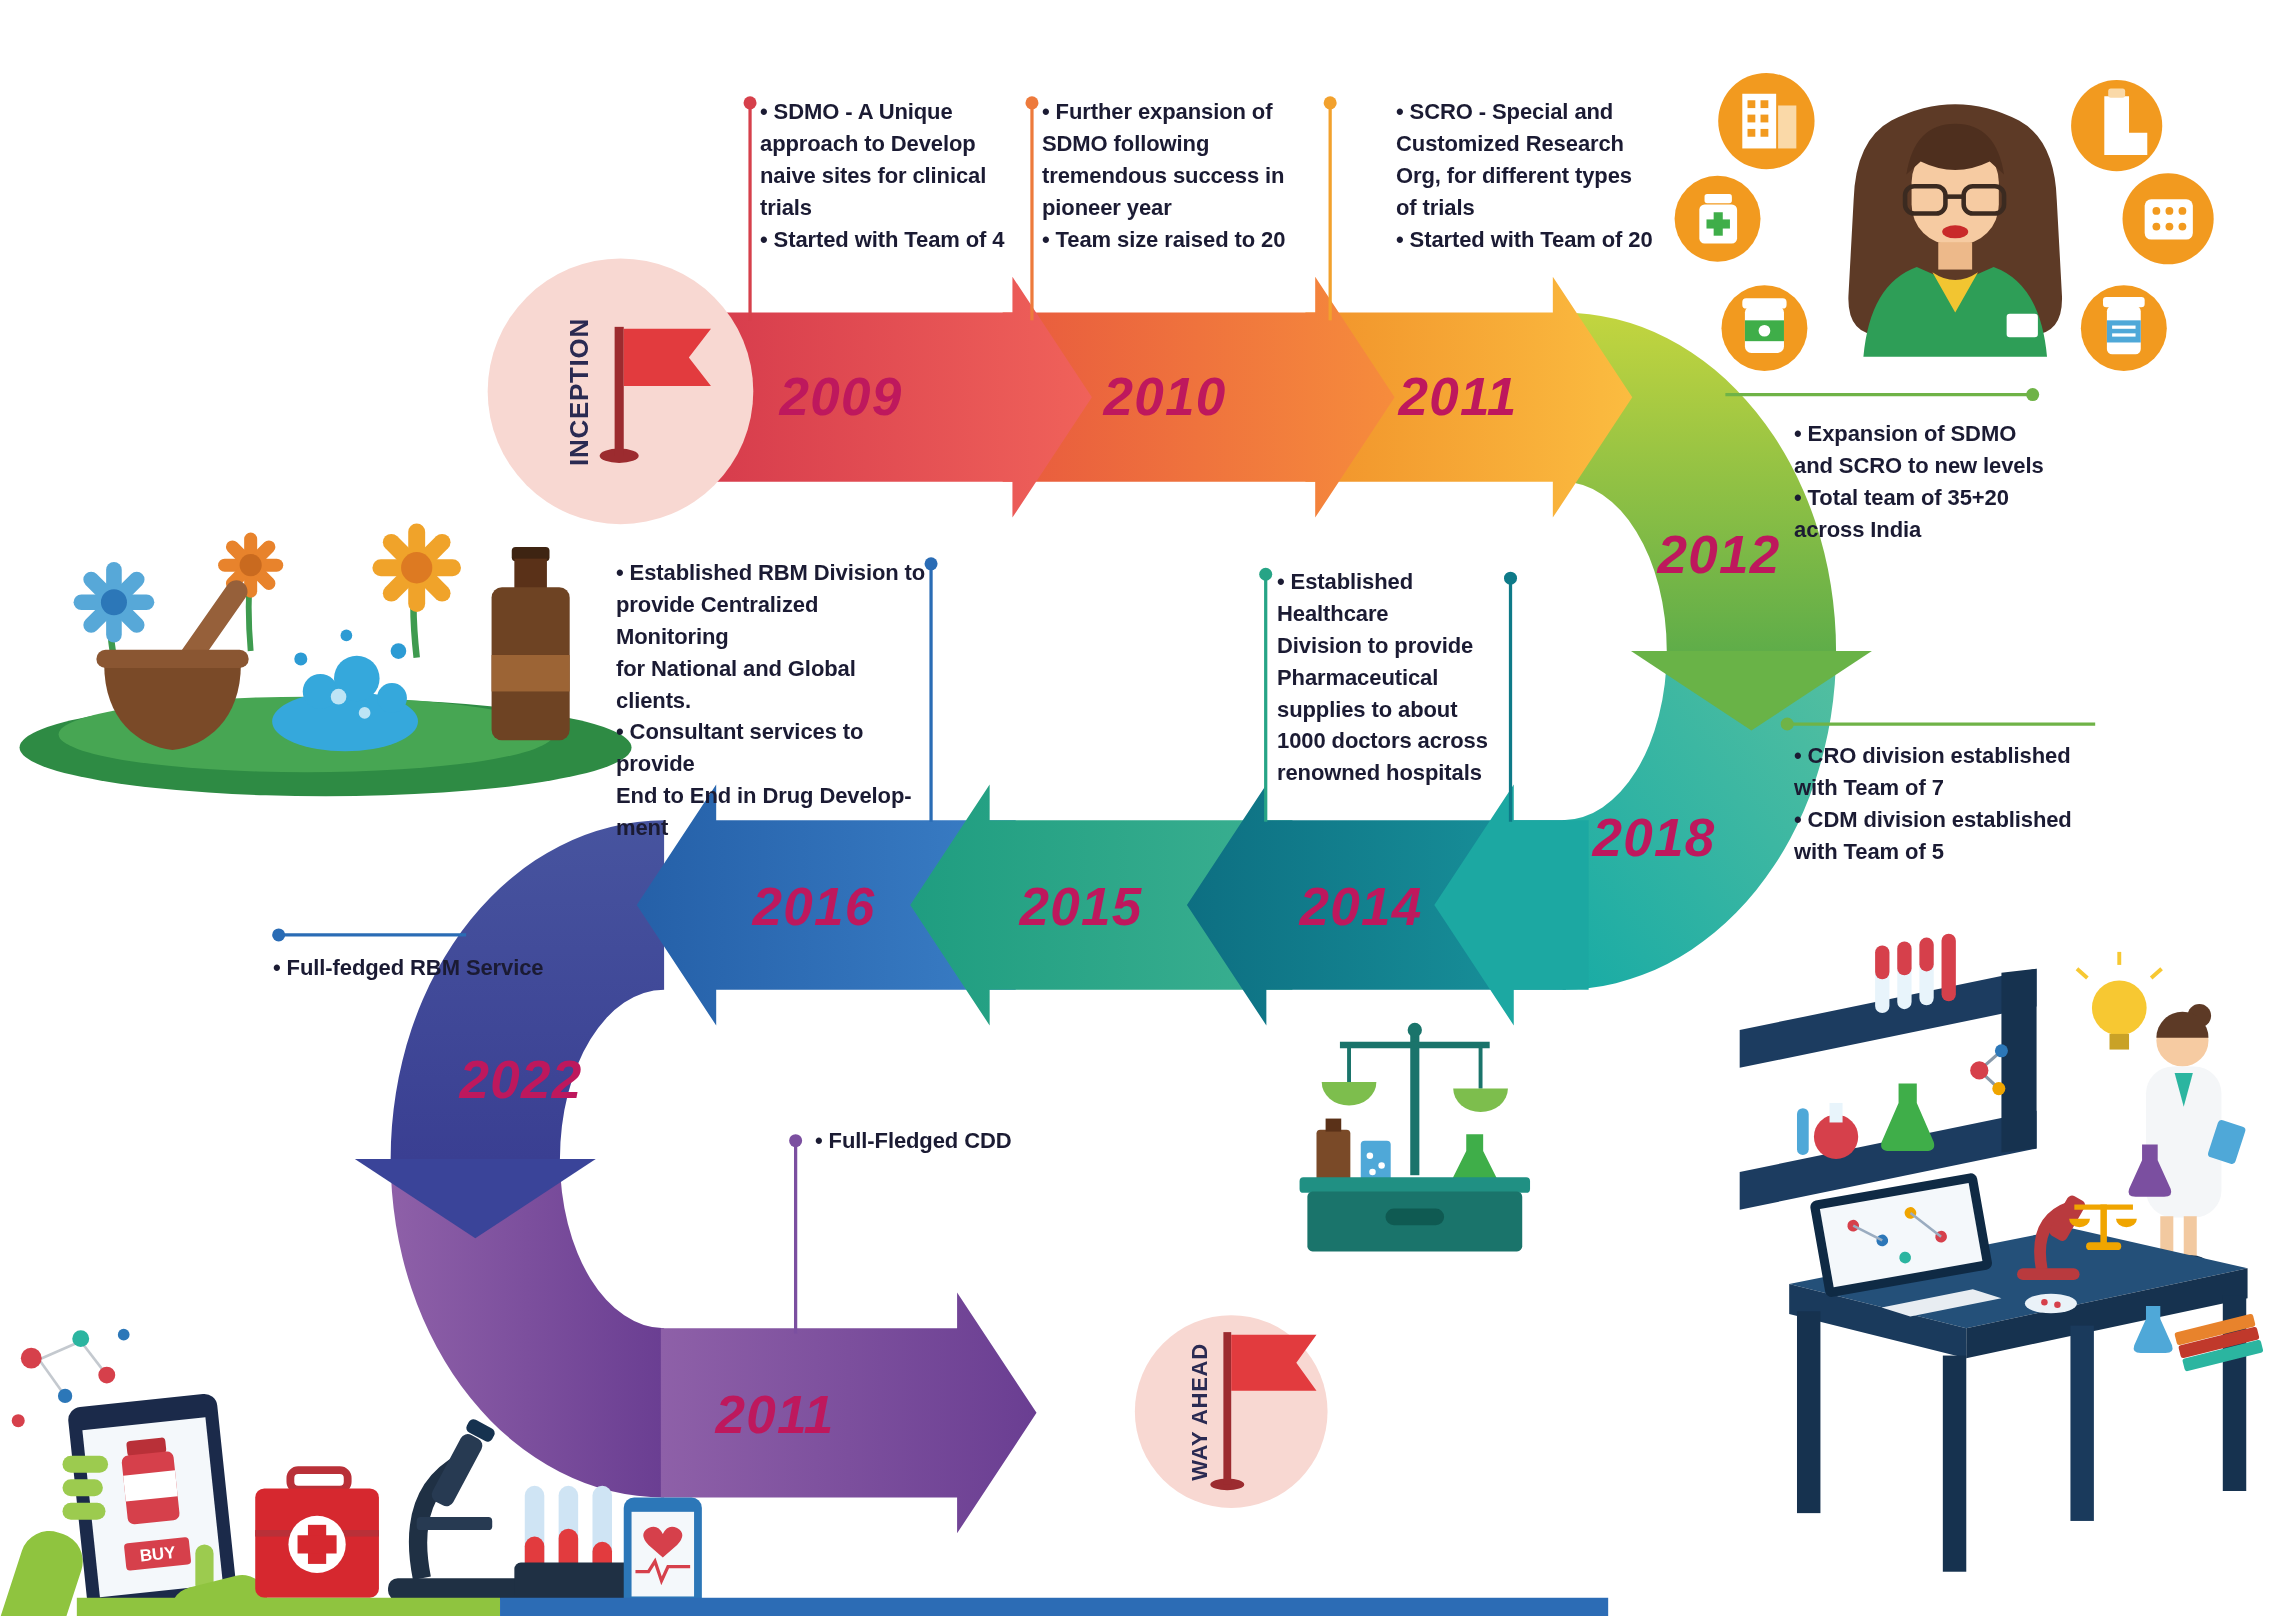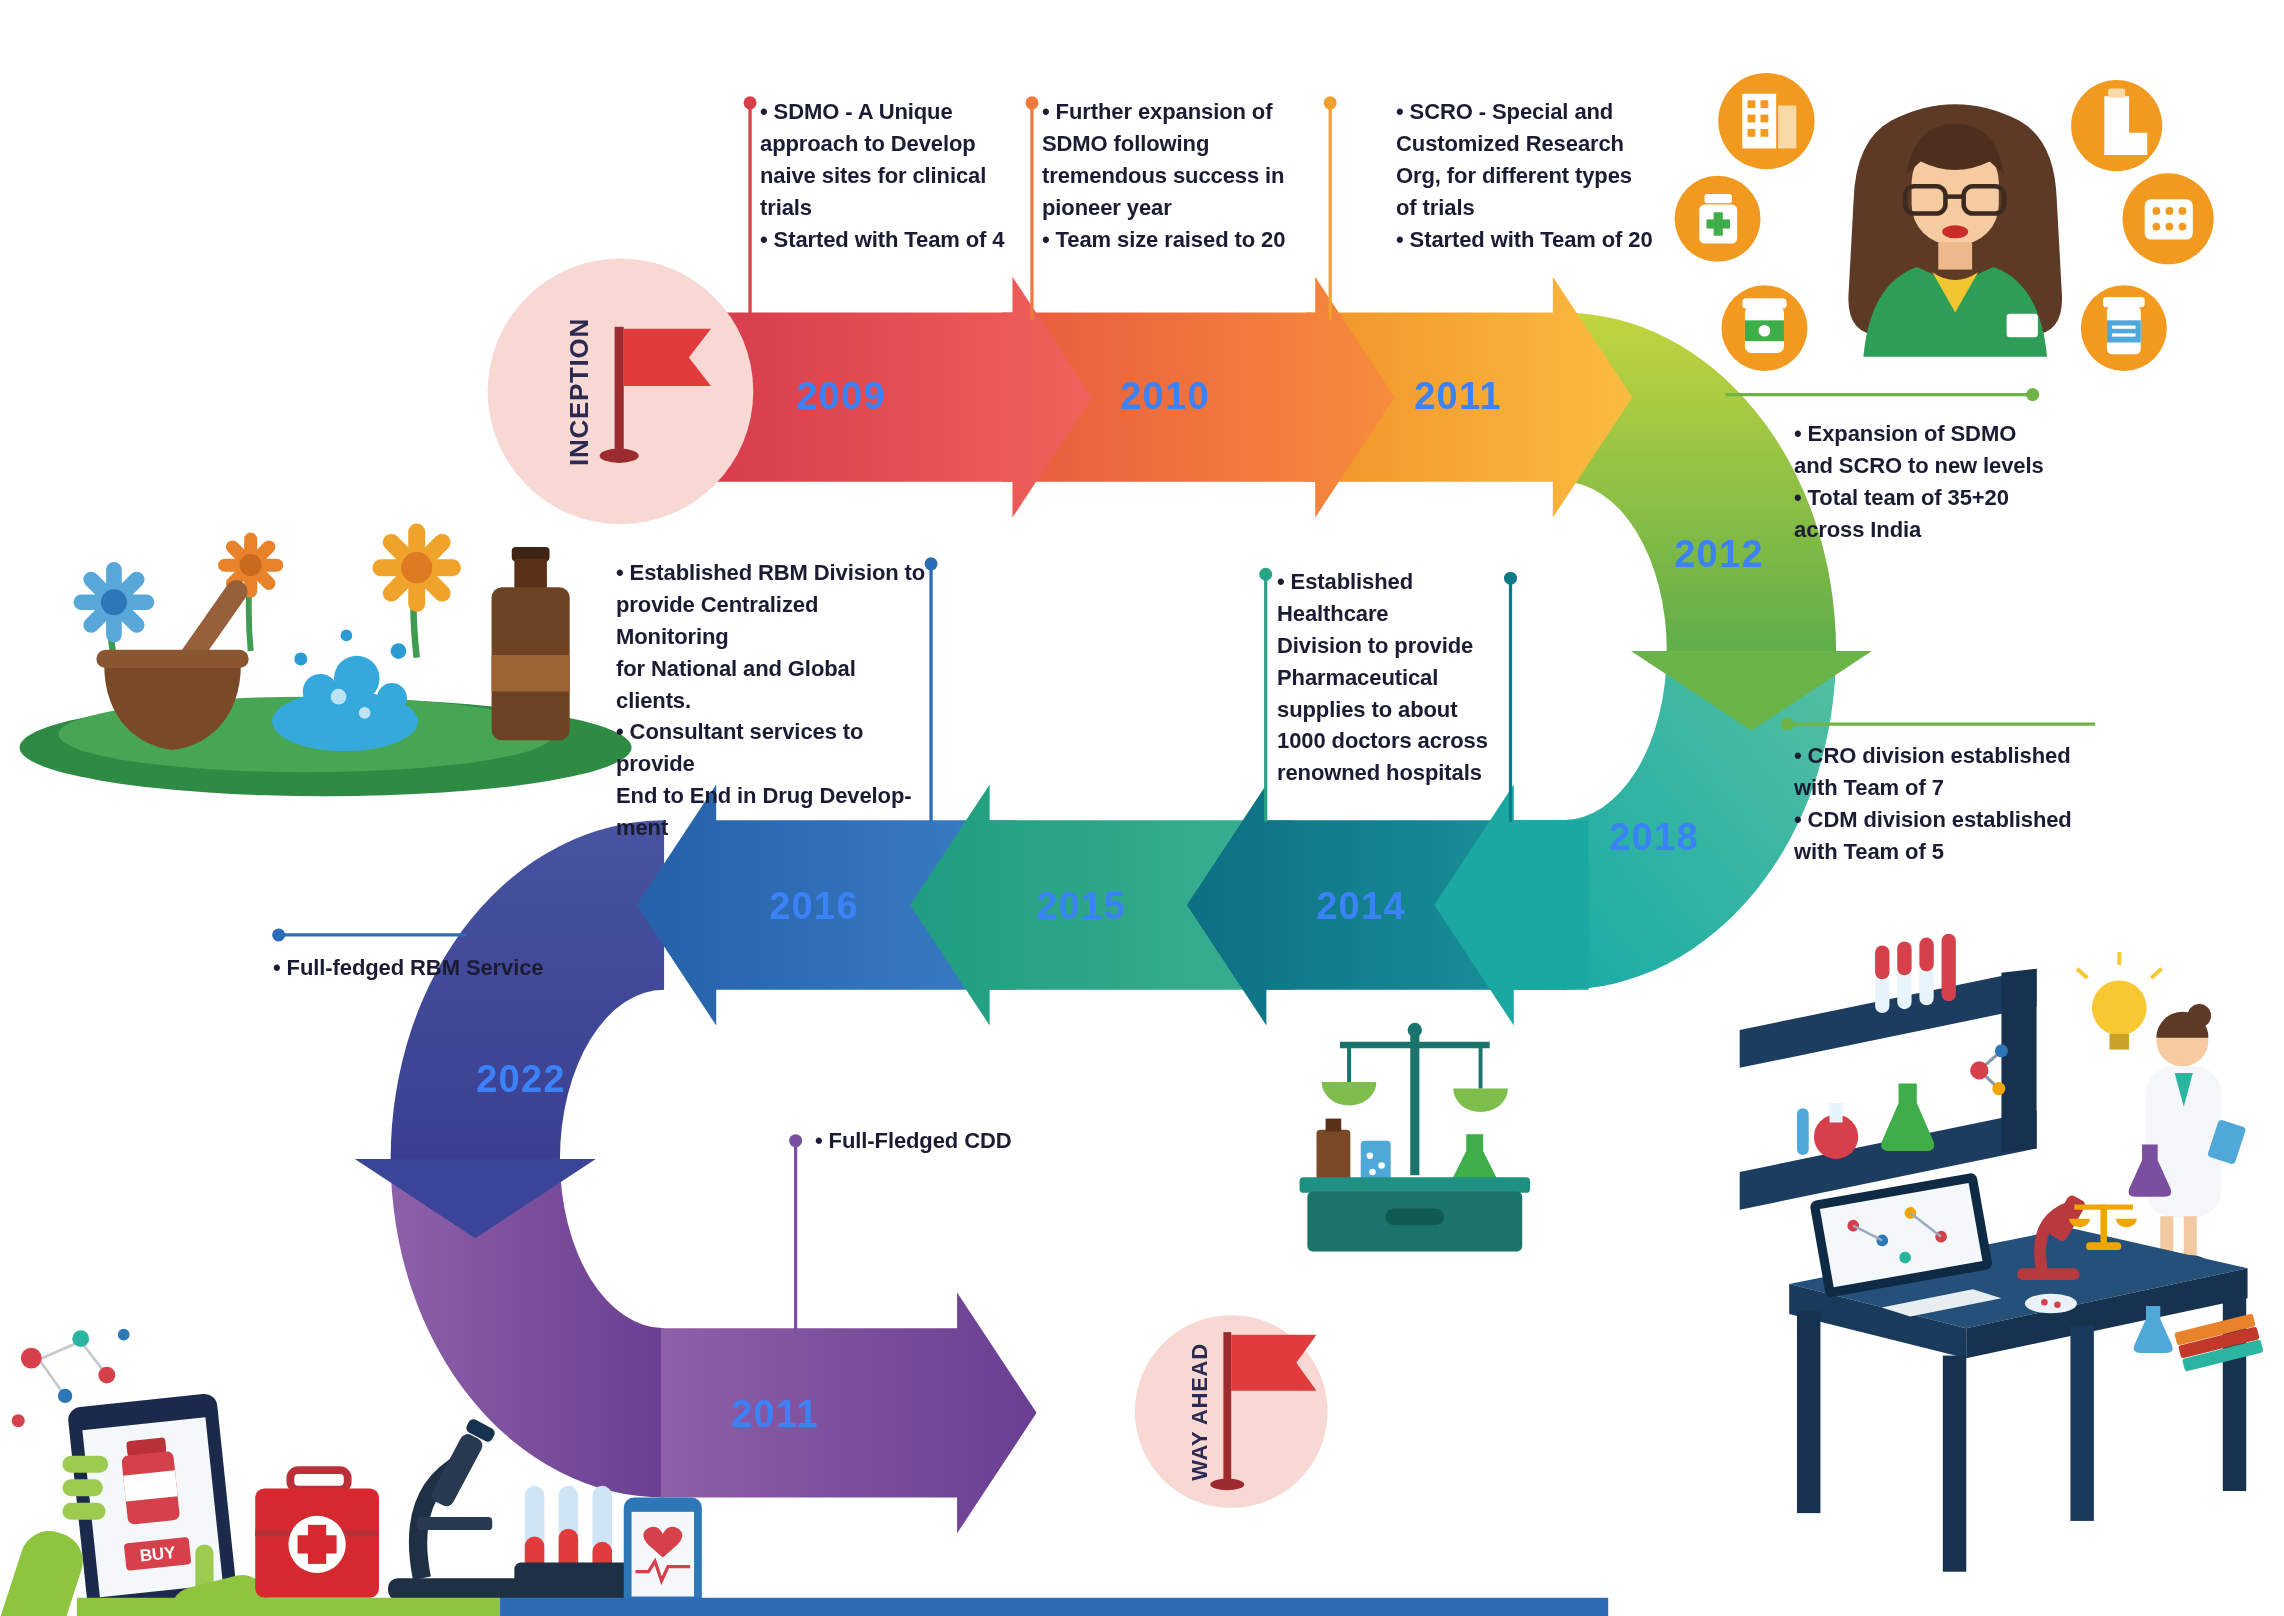--- a/index.html
+++ b/index.html
@@ -1,20 +1,20 @@
 <!DOCTYPE html>
 <html style="font-size:10.4px"><head>
 <meta charset="utf-8">
 <style>
   html,body{margin:0;padding:0;}
   body{width:2284px;height:1616px;background:#ffffff;font-family:"Liberation Sans",sans-serif;position:relative;overflow:hidden;}
   .canvas{position:absolute;left:0;top:0;width:2284px;height:1616px;}
   svg.bg{position:absolute;left:0;top:0;}
   .note{position:absolute;white-space:pre-line;font-size:22px;line-height:1.45;font-weight:600;color:#1b1b33;letter-spacing:-0.1px;}
-  .year{position:absolute;transform:translate(-50%,-50%);color:#3b82f6;font-weight:bold;font-size:38px;letter-spacing:1.3px;}
+  .year{position:absolute;transform:translate(-50%,-50%);color:#be185d;font-weight:bold;font-size:53px;letter-spacing:1.3px;font-style:italic;}
   .flag-label{position:absolute;transform:translate(-50%,-50%) rotate(-90deg);font-weight:bold;color:#2a2a52;letter-spacing:0.7px;}
   .fl-big{font-size:26px;}
   .fl-small{font-size:22px;}
 </style>
 </head>
 <body>
 
 <div class="canvas">
 
 <svg class="bg" width="2284" height="1616" viewBox="0 0 3508 2482">

